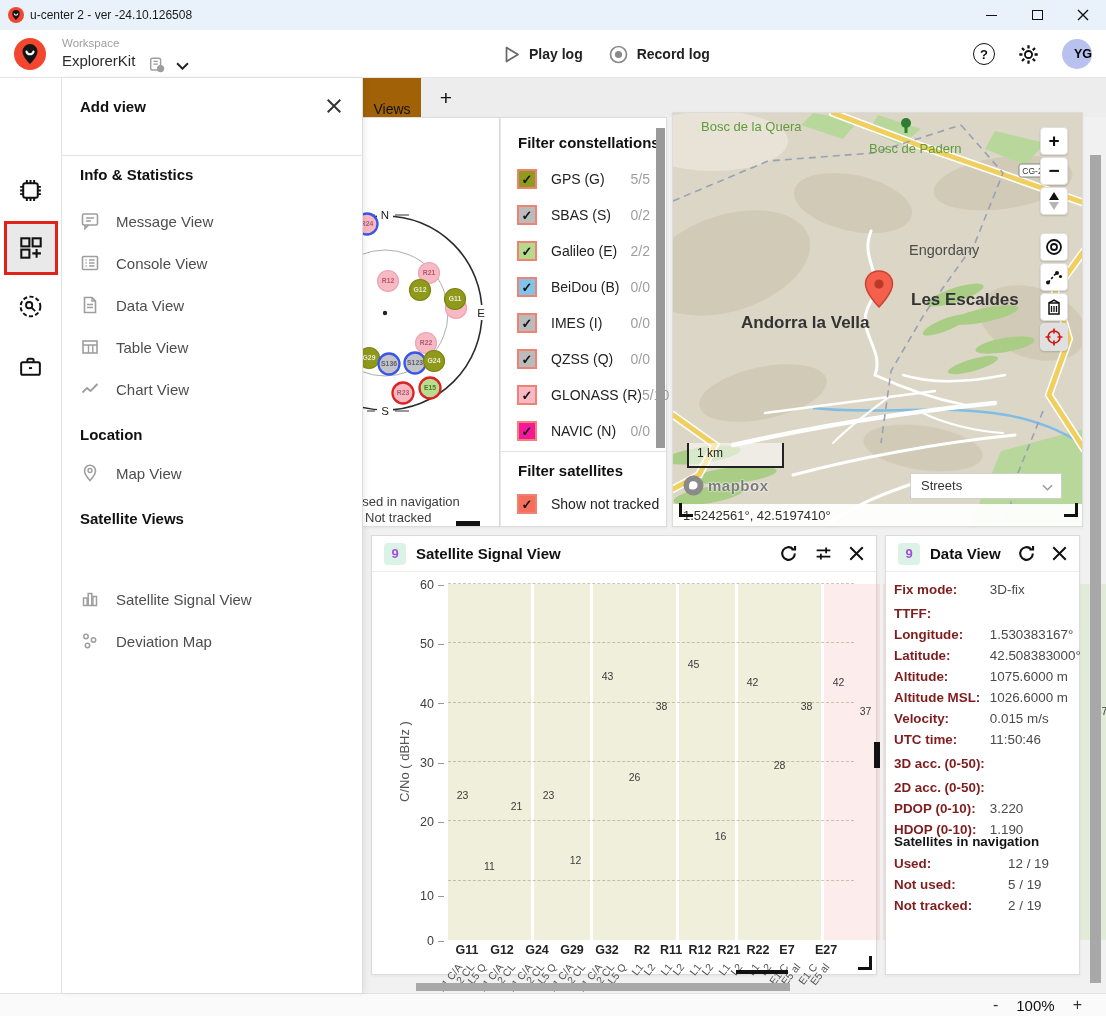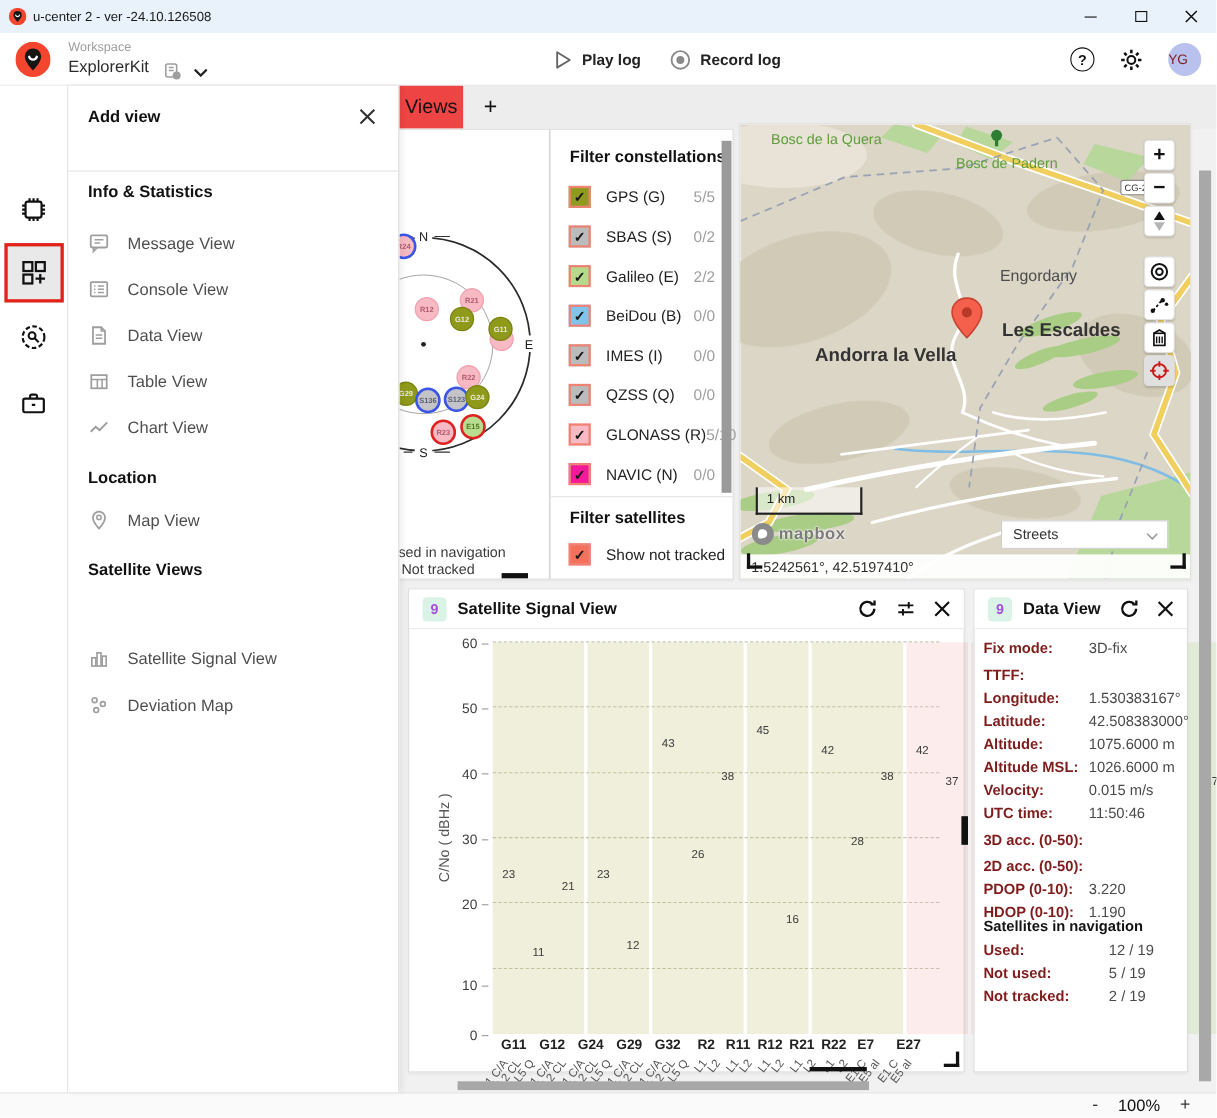--- a/index.html
+++ b/index.html
@@ -20,22 +20,22 @@
   
   #header { position:absolute; left:0; top:30px; width:1106px; height:48px; background:#fff;
     border-bottom:1px solid #e6e6e6; }
   .ws-label { position:absolute; left:62px; top:7px; font-size:11.5px; color:#9e9e9e; }
   .ws-name  { position:absolute; left:62px; top:22px; font-size:15px; color:#2b2b2b; }
   .hdr-center { position:absolute; left:505px; top:0; height:48px; display:flex; align-items:center; gap:26px; }
   .hdr-item { display:flex; align-items:center; gap:9px; font-size:14px; font-weight:600; color:#222; }
   .hdr-right { position:absolute; right:14px; top:0; height:48px; display:flex; align-items:center; gap:22px; }
   .help-circle { width:22px; height:22px; border:1.6px solid #111; border-radius:50%;
     display:flex; align-items:center; justify-content:center; font-size:13px; font-weight:bold; color:#111; }
-  .avatar { width:30px; height:30px; border-radius:50%; background:#b9c2ee; color:#7f1d1d;
-    display:flex; align-items:center; justify-content:flex-start; font-size:12.5px; font-weight:normal; }
+  .avatar { width:30px; height:30px; border-radius:50%; background:#b9c2ee; color:#000000;
+    display:flex; align-items:center; justify-content:flex-end; font-size:12.5px; font-weight:bold; }
 
   
   #rail { position:absolute; left:0; top:78px; width:62px; height:915px; background:#fff;
     border-right:1px solid #e3e3e3; z-index:6; }
   .rail-btn { position:absolute; left:50%; transform:translateX(-50%); width:34px; height:34px;
     display:flex; align-items:center; justify-content:center; }
   #rail-highlight { position:absolute; left:4px; top:143px; width:54px; height:54px;
     background:#e9e9e9; border:3px solid #e0221a; display:flex; align-items:center; justify-content:center; }
 
   
@@ -44,22 +44,22 @@
   .av-title { position:absolute; left:18px; top:20px; font-size:15px; font-weight:bold; color:#111; }
   .av-close { position:absolute; right:20px; top:20px; }
   .av-divider { position:absolute; left:0; top:77px; width:100%; border-top:1px solid #e4e4e4; }
   .avhead { position:absolute; left:18px; font-weight:bold; font-size:15px; color:#111; }
   .avrow { position:absolute; left:18px; right:14px; height:42px; display:flex; align-items:center; gap:16px;
     font-size:15px; color:#4e4e4e; }
 
   
   #content-bg { position:absolute; left:363px; top:78px; width:743px; height:915px; background:#f1f1f1; }
   #tabstrip { position:absolute; left:363px; top:78px; width:743px; height:39px; background:#ededed; }
-  #tab-views { position:absolute; left:0; top:0; width:58px; height:39px; background:#ef4444;
-    display:flex; align-items:center; justify-content:center; font-size:18px; color:#111; }
+  #tab-views { position:absolute; left:0; top:0; width:58px; height:39px; background:#a16207;
+    display:flex; align-items:flex-end; justify-content:center; font-size:14px; color:#111; }
   #tab-add { position:absolute; left:70px; top:0; width:26px; height:39px; display:flex;
     align-items:center; justify-content:center; font-size:21px; color:#111; }
 
   .panel { position:absolute; background:#fff; border:1px solid #dcdcdc; box-shadow:0 1px 3px rgba(0,0,0,0.06); }
 
   
   #skypanel { left:363px; top:117px; width:137px; height:410px; overflow:hidden; border-left:none; }
   .sky-legend1 { position:absolute; left:-8px; top:376px; font-size:13px; color:#3c3c3c; white-space:nowrap; }
   .sky-legend2 { position:absolute; left:2px; top:392px; font-size:13px; color:#3c3c3c; white-space:nowrap; }
   .sky-handle { position:absolute; left:93px; top:403px; width:24px; height:5px; background:#111; }

